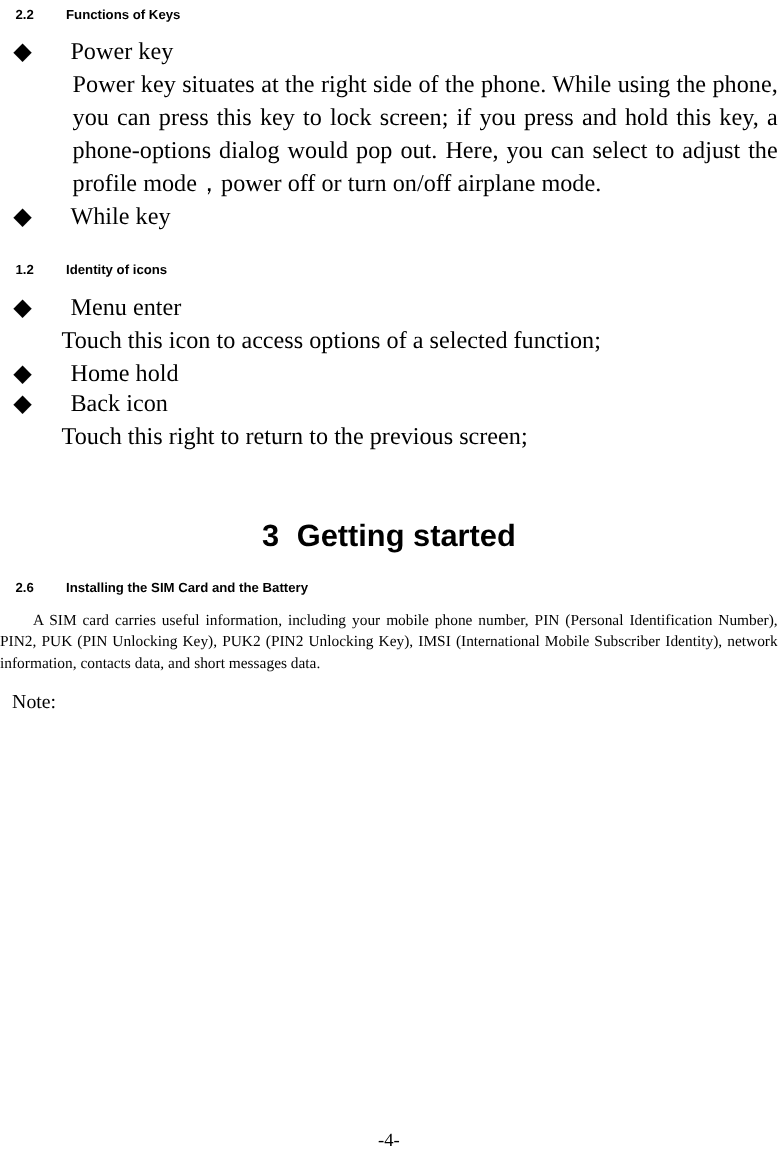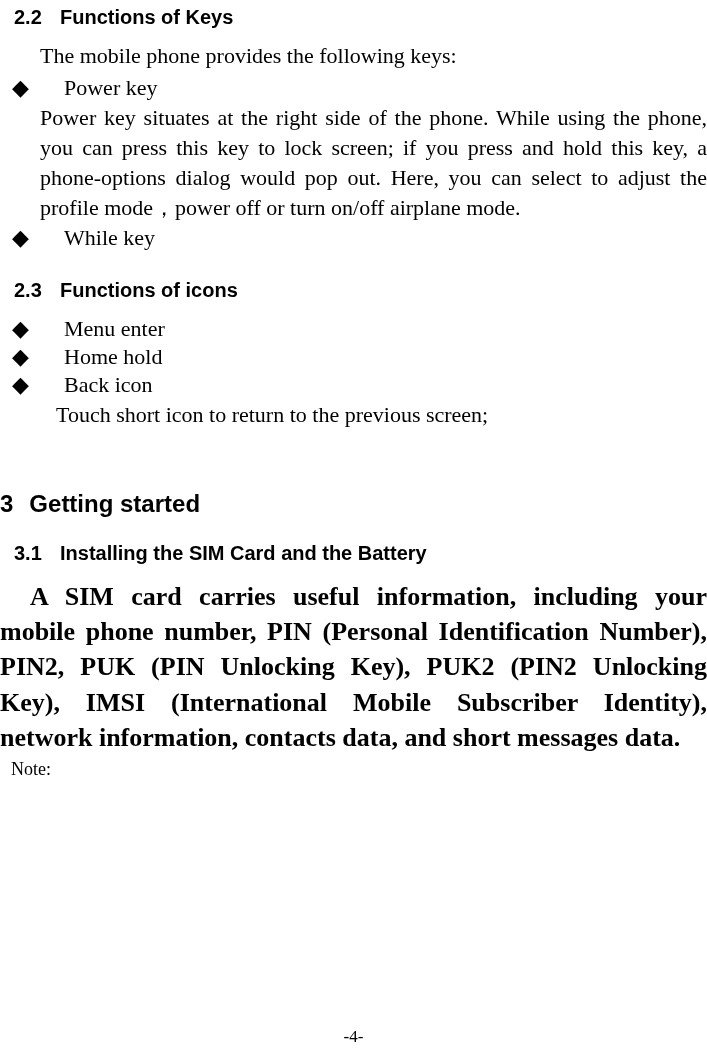--- a/index.html
+++ b/index.html
@@ -13,21 +13,21 @@
   .page {
     width: 707px;
     min-height: 1049px;
     padding: 0;
     box-sizing: border-box;
     position: relative;
   }
   .section-heading {
     font-family: Arial, Helvetica, sans-serif;
     font-weight: bold;
-    font-size: 20px;
+    font-size: 12px;
     margin: 6px 0 14px 14px;
   }
   .section-heading .num {
     display: inline-block;
     width: 46px;
   }
   .intro {
     font-size: 22px;
     margin: 0 0 6px 40px;
   }
@@ -46,45 +46,45 @@
     font-size: 22px;
     line-height: 1;
     text-align: left;
   }
   .item-title-text {
     display: inline-block;
     margin-left: 24px;
   }
   .item-body {
     font-size: 22px;
-    margin: 0 0 2px 28px;
+    margin: 0 0 2px 54px;
     text-align: justify;
     line-height: 1.36;
   }
   .item-body-indent {
     font-size: 22px;
     margin: 0 0 2px 44px;
     text-align: justify;
     line-height: 1.36;
   }
   .gap { height: 20px; }
   .chapter-title {
     font-family: Arial, Helvetica, sans-serif;
     font-weight: bold;
-    font-size: 24px;
+    font-size: 28px;
+    text-align: center;
     margin: 60px 0 24px 0;
   }
   .chapter-num { display:inline-block; margin-right: 16px; }
   .para {
-    font-size: 26px;
-    margin: 0 0 4px 0;
+    font-size: 14px;
+    margin: 0 0 15px 0;
     text-align: justify;
     line-height: 1.36;
     text-indent: 30px;
-    font-weight: bold;
   }
   .note {
     font-size: 18px;
     margin: 2px 0 0 11px;
   }
   .pagenum {
     position: absolute;
     bottom: 8px;
     width: 707px;
     text-align: center;
@@ -94,70 +94,70 @@
 </style>
 </head>
 <body>
 
 <div class="page">
 
   <div class="section-heading">
     <span class="num">2.2</span><span>Functions of Keys</span>
   </div>
 
-  <div class="intro">The mobile phone provides the following keys:</div>
 
   <div class="item-block">
     <div class="item-title">
       <span class="diamond">◆</span>
       <span class="item-title-text">Power key</span>
     </div>
     <div class="item-body">Power key situates at the right side of the phone. While using the phone, you can press this key to lock screen; if you press and hold this key, a phone-options dialog would pop out. Here, you can select to adjust the profile mode，power off or turn on/off airplane mode.</div>
   </div>
 
   <div class="item-block">
     <div class="item-title">
       <span class="diamond">◆</span>
       <span class="item-title-text">While key</span>
     </div>
   </div>
 
   <div class="gap"></div>
 
   <div class="section-heading">
-    <span class="num">2.3</span><span>Functions of icons</span>
+    <span class="num">1.2</span><span>Identity of icons</span>
   </div>
 
   <div class="item-block">
     <div class="item-title">
       <span class="diamond">◆</span>
       <span class="item-title-text">Menu enter</span>
     </div>
+    <div class="item-body-indent">Touch this icon to access options of a selected function;</div>
   </div>
 
   <div class="item-block">
     <div class="item-title">
       <span class="diamond">◆</span>
       <span class="item-title-text">Home hold</span>
     </div>
   </div>
 
   <div class="item-block">
     <div class="item-title">
       <span class="diamond">◆</span>
       <span class="item-title-text">Back icon</span>
     </div>
-    <div class="item-body-indent">Touch short icon to return to the previous screen;</div>
+    <div class="item-body-indent">Touch this right to return to the previous screen;</div>
   </div>
 
   <div class="chapter-title">
     <span class="chapter-num">3</span><span>Getting started</span>
   </div>
 
   <div class="section-heading">
-    <span class="num">3.1</span><span>Installing the SIM Card and the Battery</span>
+    <span class="num">2.6</span><span>Installing the SIM Card and the Battery</span>
   </div>
 
   <div class="para">A SIM card carries useful information, including your mobile phone number, PIN (Personal Identification Number), PIN2, PUK (PIN Unlocking Key), PUK2 (PIN2 Unlocking Key), IMSI (International Mobile Subscriber Identity), network information, contacts data, and short messages data.</div>
   <div class="note">Note:</div>
 
   <div class="pagenum">-4-</div>
 </div>
 
 </body></html>

